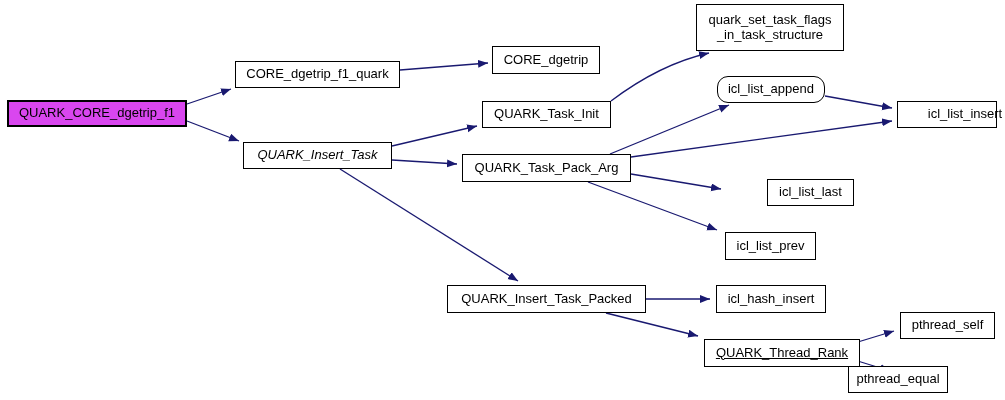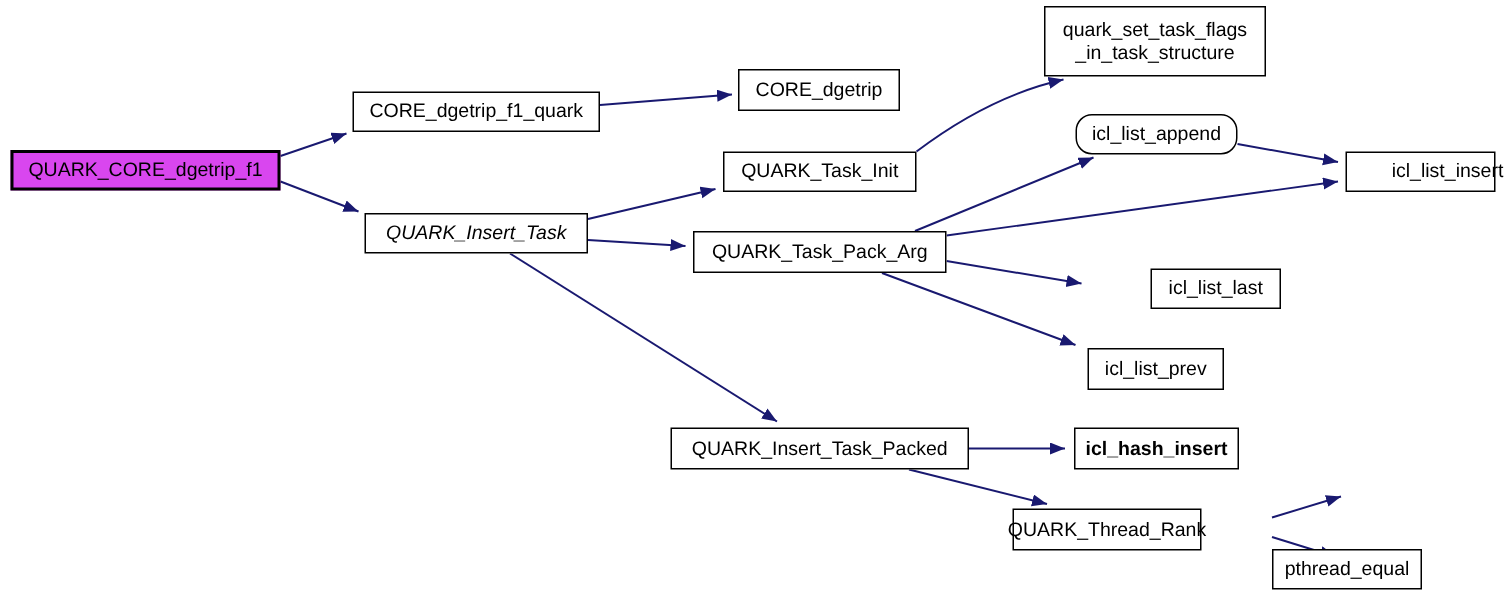--- a/index.html
+++ b/index.html
@@ -92,20 +92,21 @@
   <div class="node" style="left:717px; top:76px;  width:108px; height:27px;border-radius:11px;">icl_list_append</div>
 
   <div class="node" style="left:897px; top:101px; width:100px; height:27px;padding-left:36px;">icl_list_insert</div>
 
   <div class="node" style="left:727px; top:179px; width:87px;  height:27px;margin-left:40px;">icl_list_last</div>
 
   <div class="node" style="left:725px; top:232px; width:91px;  height:28px;">icl_list_prev</div>
 
   <div class="node" style="left:447px; top:285px; width:199px; height:28px;">QUARK_Insert_Task_Packed</div>
 
-  <div class="node" style="left:716px; top:285px; width:110px; height:28px;font-weight:bold;">icl_hash_insert</div>
+  <div class="node" style="left:716px; top:285px; width:110px; height:28px;">icl_hash_insert</div>
 
-  <div class="node" style="left:675px; top:339px; width:126px; height:28px;">QUARK_Thread_Rank</div>
+  <div class="node" style="left:704px; top:339px; width:156px; height:28px;text-decoration:underline;">QUARK_Thread_Rank</div>
 
+  <div class="node" style="left:900px; top:312px; width:95px;  height:27px;">pthread_self</div>
 
   <div class="node" style="left:848px; top:366px; width:100px; height:27px;">pthread_equal</div>
 
 </div>
 
 </body></html>

